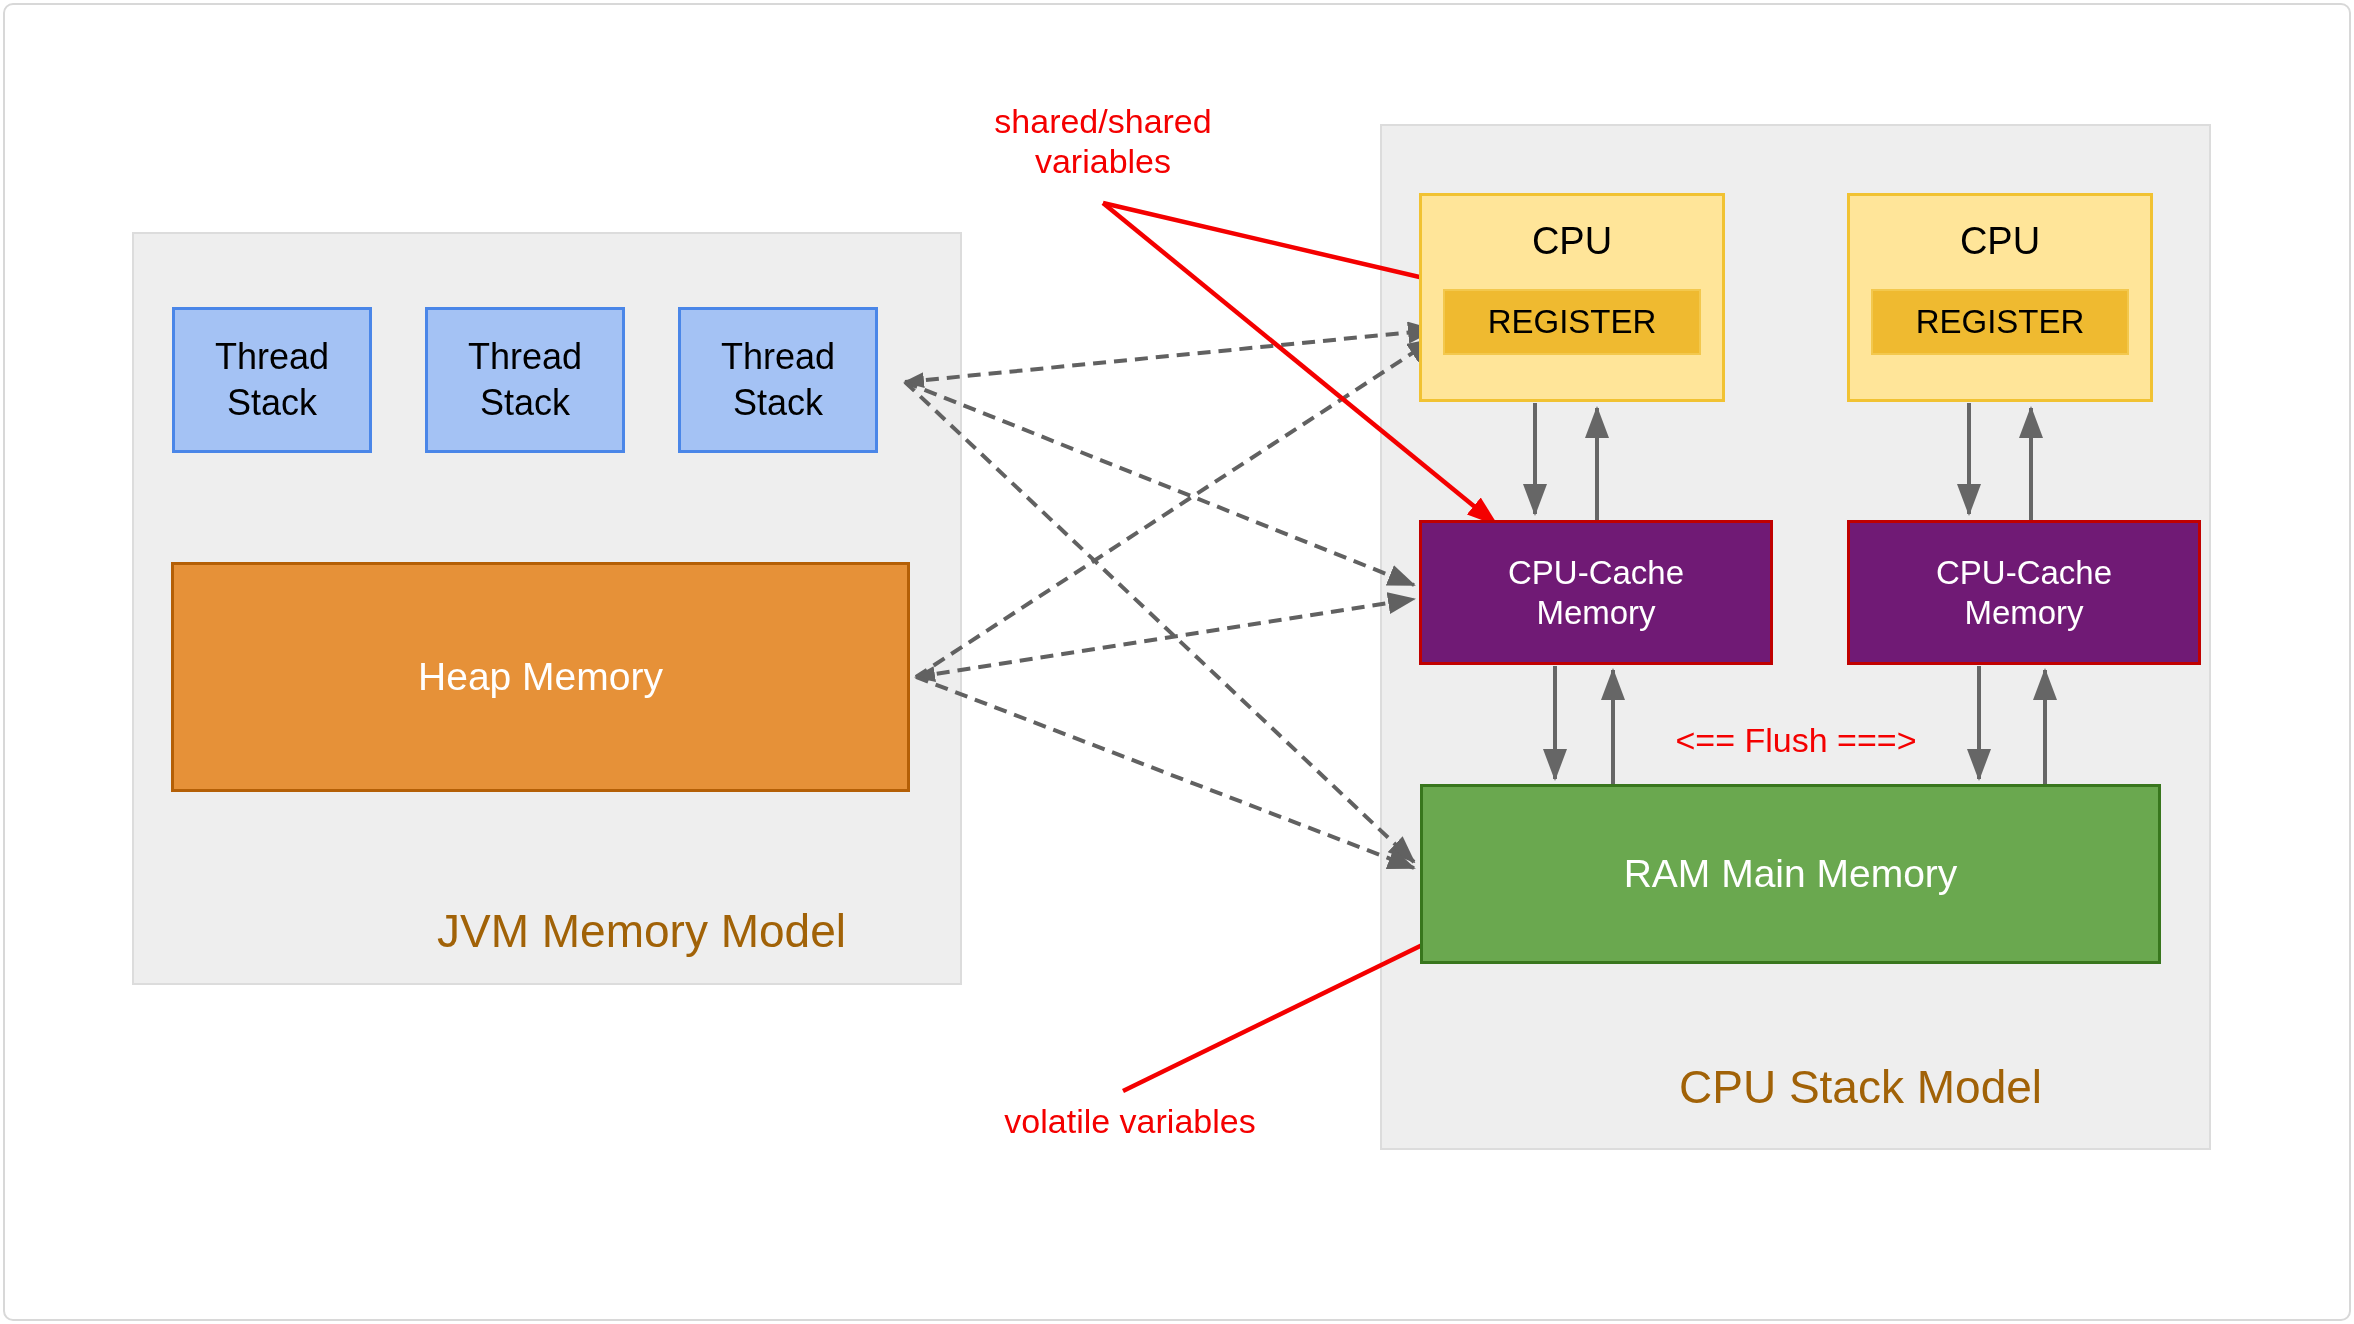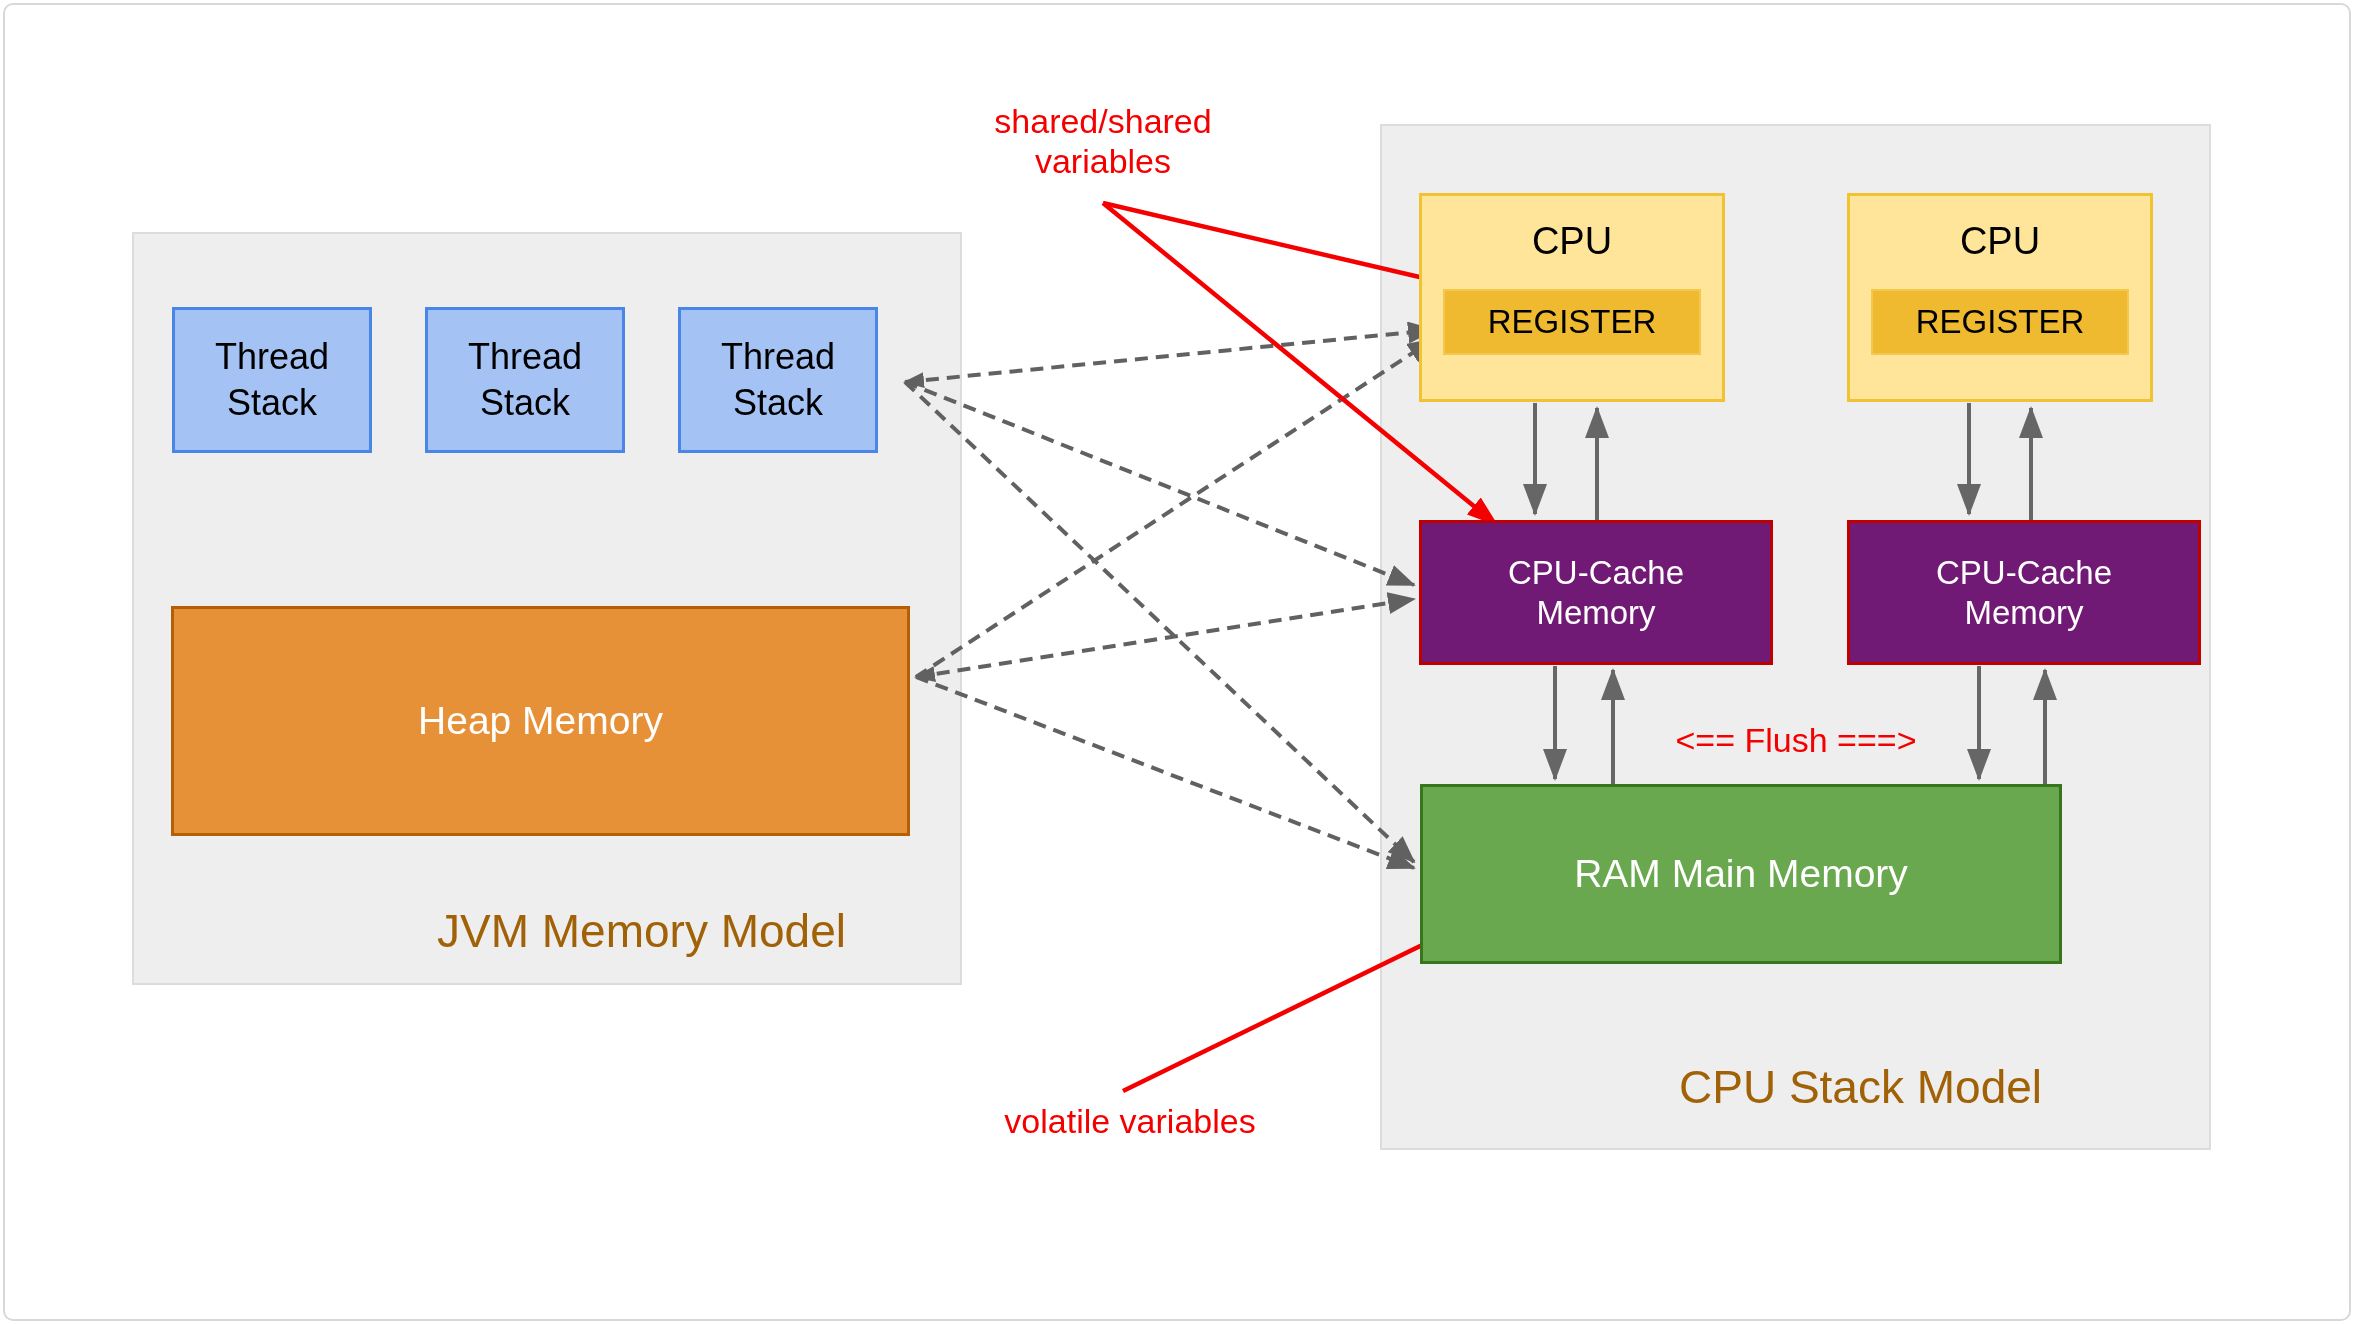--- a/index.html
+++ b/index.html
@@ -6,28 +6,28 @@
   .stage{position:relative;width:2354px;height:1324px;background:#ffffff;overflow:hidden;
          font-family:"Liberation Sans","DejaVu Sans",sans-serif;}
   .frame{position:absolute;inset:3px;border:2px solid #d8d8d8;border-radius:10px;pointer-events:none;}
   .panel{position:absolute;background:#eeeeee;border:2px solid #dcdcdc;box-sizing:border-box;}
   .box{position:absolute;box-sizing:border-box;display:flex;flex-direction:column;
        align-items:center;justify-content:center;text-align:center;}
   .ln{display:block;}
   .stack{width:200px;height:146px;top:307px;background:#a4c2f4;border:3px solid #4a86e8;
          color:#000;font-size:36px;line-height:46px;}
   .heap{left:171px;top:562px;width:739px;height:230px;background:#e69138;border:3px solid #b45f06;
-        color:#fff;font-size:39px;margin-top:44px;}
+        color:#fff;font-size:39px;}
   .cpubox{top:193px;width:306px;height:209px;background:#ffe599;border:3px solid #f1c232;
           justify-content:flex-start;padding-top:24px;color:#000;font-size:38px;}
   .register{top:289px;width:258px;height:66px;background:#efba30;border:2px solid #f3c84d;
             color:#000;font-size:33px;}
   .cache{top:520px;width:354px;height:145px;background:#701a75;border:3px solid #c00000;
          color:#fff;font-size:33px;line-height:40px;}
-  .ram{left:1420px;top:784px;width:642px;height:180px;background:#6aa84f;border:3px solid #38761d;
+  .ram{left:1420px;top:784px;width:741px;height:180px;background:#6aa84f;border:3px solid #38761d;
        color:#fff;font-size:39px;}
   .panel-title{position:absolute;width:600px;color:#a16207;font-size:46px;line-height:54px;}
   .red-note{position:absolute;color:#f40000;text-align:center;font-size:34px;line-height:40px;}
   svg.arrows{position:absolute;left:0;top:0;width:2354px;height:1324px;pointer-events:none;}
 </style>
 </head>
 <body>
 
 <div class="stage">
   <div class="frame"></div>

